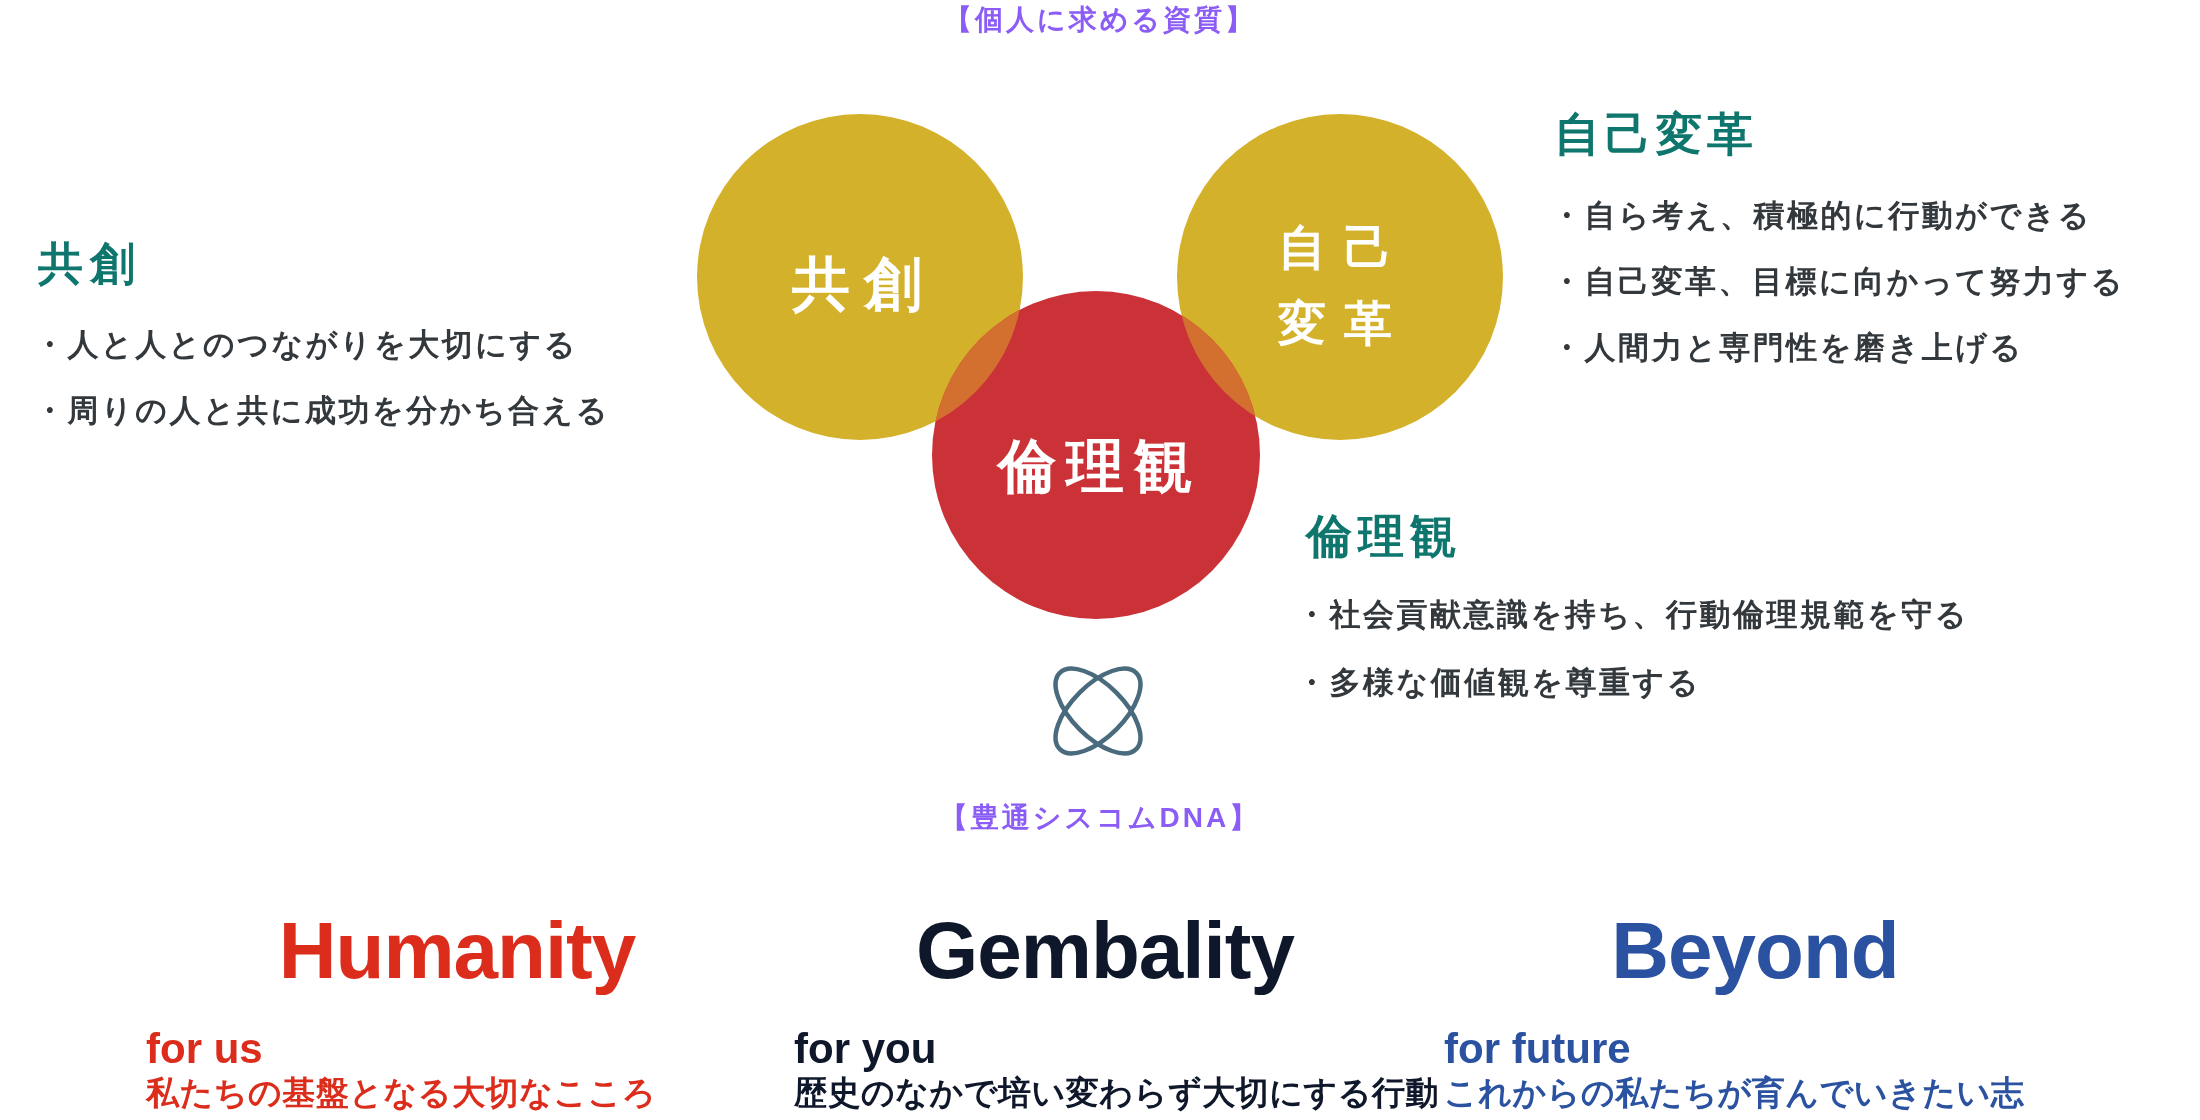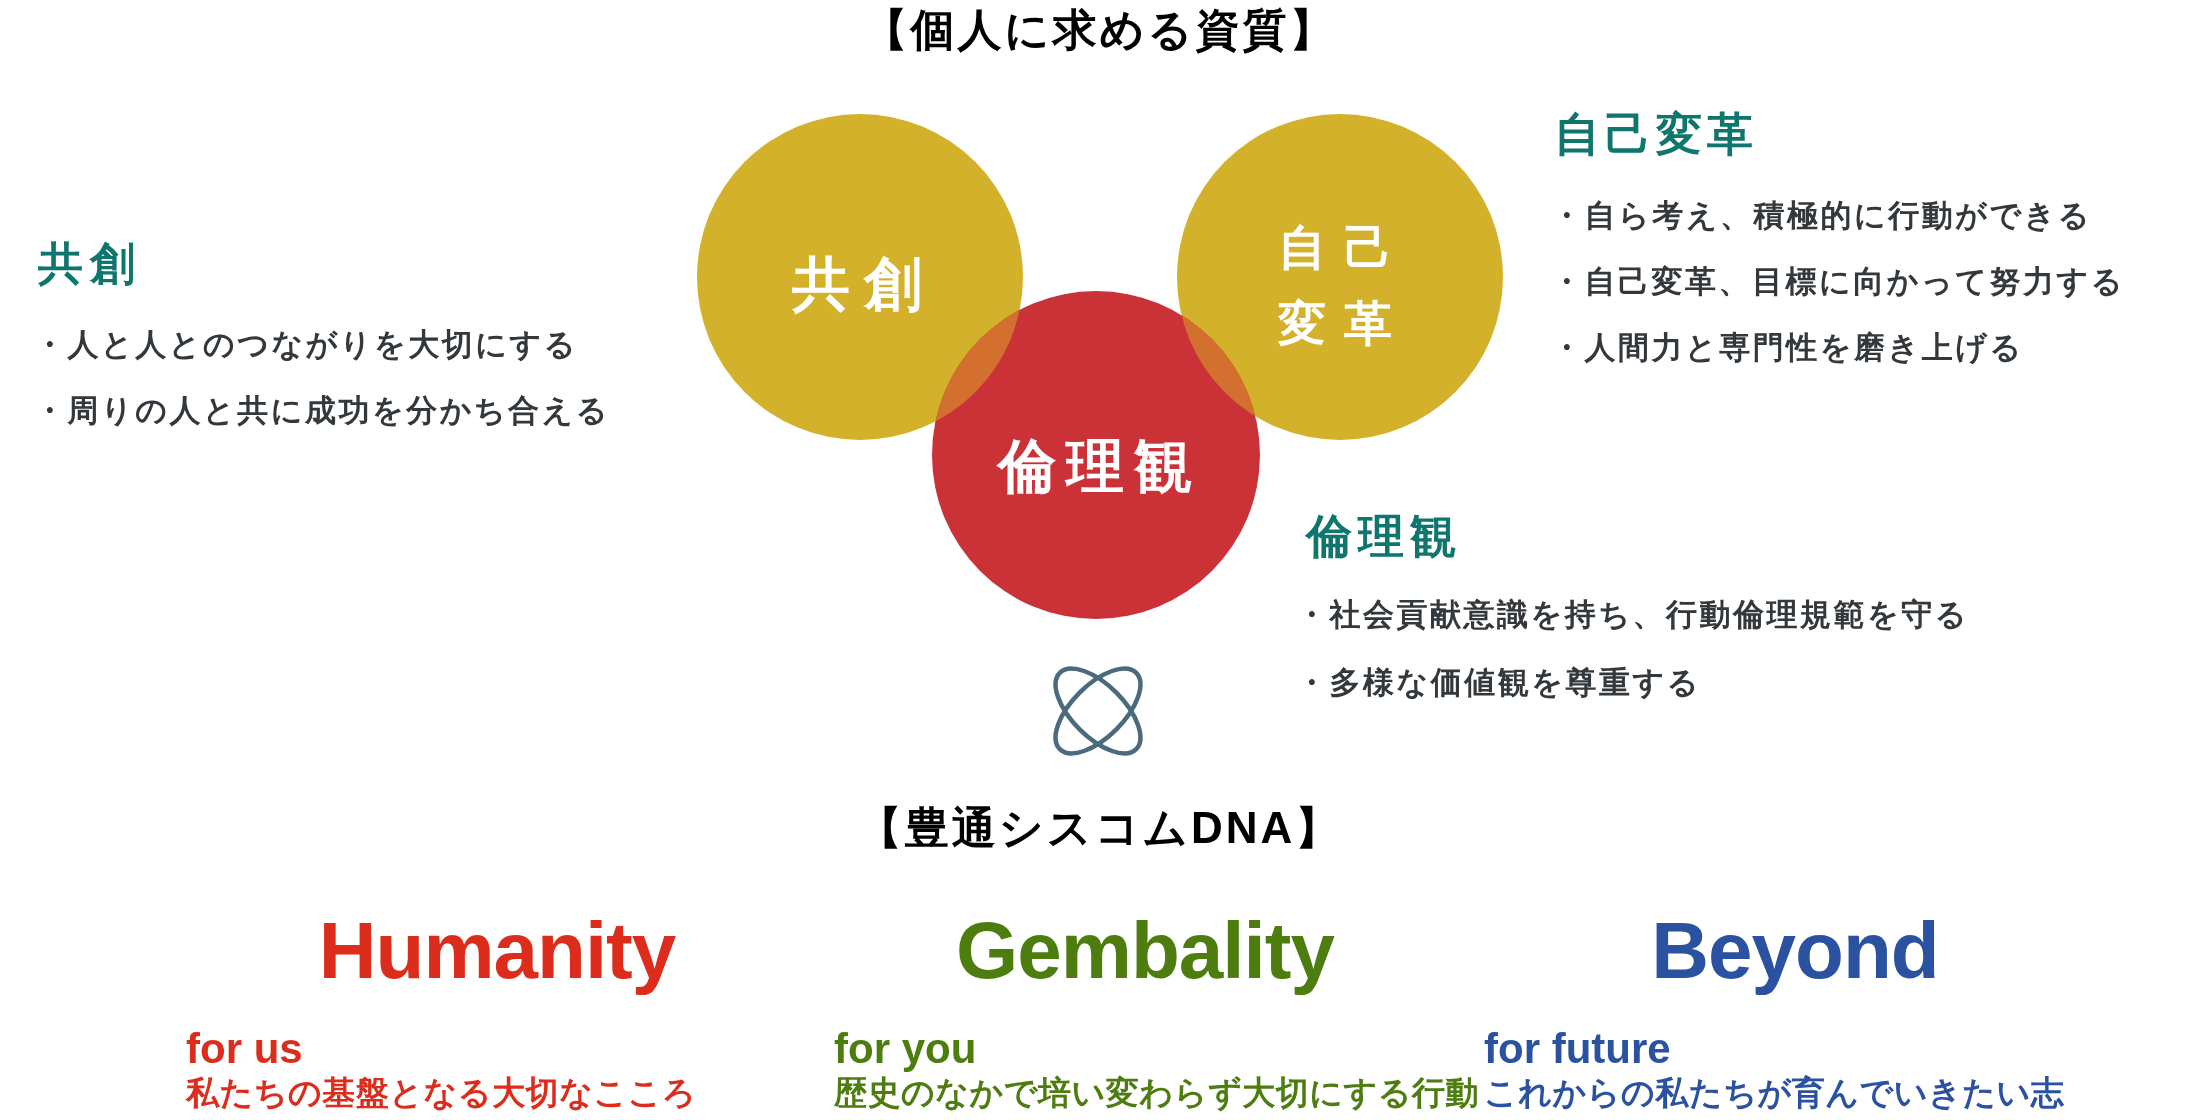--- a/index.html
+++ b/index.html
@@ -9,21 +9,21 @@
     font-family:"Liberation Sans","DejaVu Sans",sans-serif;
     overflow:hidden;
   }
   .canvas {
     position:relative; width:2200px; height:1120px; background:#ffffff; overflow:hidden;
   }
 
   
   .section-title {
     position:absolute; left:0; width:100%; text-align:center;
-    font-size:44px; font-weight:700; color:#000000; letter-spacing:3px;
+    font-size:28px; font-weight:700; color:#8b5cf6; letter-spacing:3px;
     white-space:nowrap;
   }
   .title-top { top:1px; }
   .title-bottom { top:799px; }
 
   
   .venn-svg { position:absolute; left:0; top:0; width:2200px; height:1120px; }
 
   
   .circle-label {
@@ -45,38 +45,38 @@
   
   .bullets {
     position:absolute; font-size:31px; font-weight:600; color:#33383c;
     letter-spacing:2.5px; line-height:66px; white-space:nowrap;
   }
   .bullets-kyoso { left:34px;   top:312px; }
   .bullets-jiko  { left:1503px; top:183px;margin-left:48px; }
   .bullets-rinri { left:1296px; top:581px; line-height:68px; }
 
   
-  .dna-col { position:absolute; top:905px; width:628px; height:215px;margin-left:40px; }
+  .dna-col { position:absolute; top:905px; width:628px; height:215px; }
   .dna-col-0 { left:143px; }
   .dna-col-1 { left:791px; }
   .dna-col-2 { left:1441px; }
   .dna-title {
     position:absolute; top:0; left:0; width:100%; text-align:center;
     font-size:80px; font-weight:700; letter-spacing:-1px; white-space:nowrap;
   }
   .dna-tagline {
     position:absolute; top:120px; left:3px;
     font-size:42px; font-weight:700; white-space:nowrap;
   }
   .dna-desc {
     position:absolute; top:166px; left:3px;
     font-size:33px; font-weight:700; letter-spacing:0.5px; white-space:nowrap;
   }
   .c-red   { color:#dc2d1c; }
-  .c-green { color:#4d7c0f; }
+  .c-green { color:#0f172a; }
   .c-blue  { color:#2a52a0; }
 </style>
 </head>
 <body>
 
 <div class="canvas">
 
   <div class="section-title title-top">【個人に求める資質】</div>
 
   <svg class="venn-svg" viewBox="0 0 2200 1120" aria-hidden="true">

